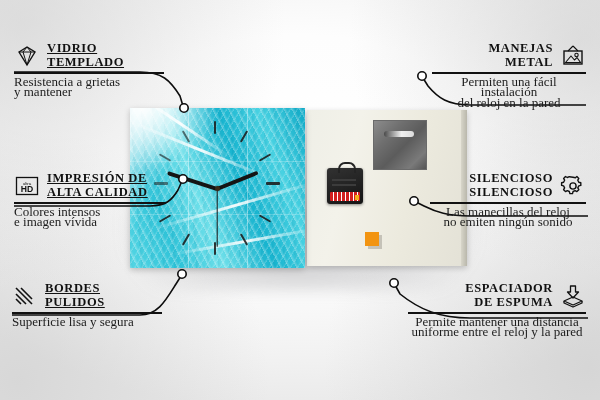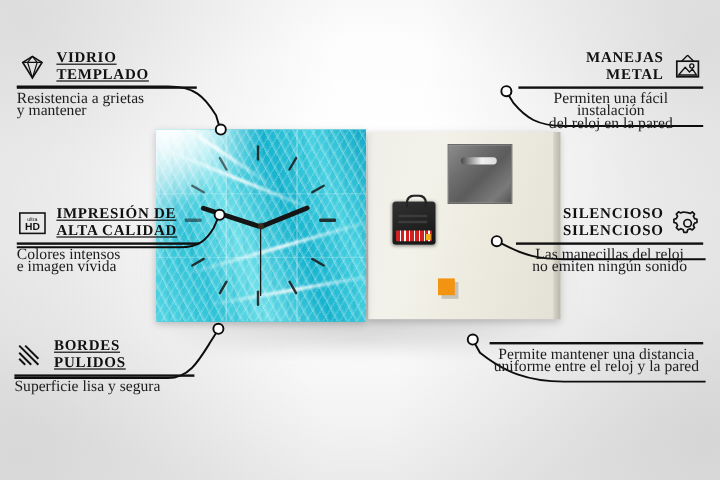--- a/index.html
+++ b/index.html
@@ -263,17 +263,30 @@
           <circle cx="13" cy="12" r="3.1" fill="none" stroke="#111" stroke-width="1.4"></circle>
         </svg>
       </span>
     </div>
     <div class="rule"></div>
     <div class="desc">Las manecillas del reloj</div>
     <div class="desc">no emiten ningún sonido</div>
   </div>
 
   <div class="callout right" style="left:408px;top:282px;width:178px;">
+    <div class="head">
+      <span>
+        <div class="title">ESPACIADOR</div>
+        <div class="title">DE ESPUMA</div>
+      </span>
+      <span class="ico">
+        <svg viewBox="0 0 26 24" width="26" height="24">
+          <path d="M10.5 2 h5 v6 h3 L13 14 L7.5 8 h3 Z" fill="none" stroke="#111" stroke-width="1.3" stroke-linejoin="round"></path>
+          <path d="M13 13 L22 17 L13 21 L4 17 Z" fill="none" stroke="#111" stroke-width="1.3" stroke-linejoin="round"></path>
+          <path d="M4 17 v2 l9 4 9-4 v-2" fill="none" stroke="#111" stroke-width="1.3" stroke-linejoin="round"></path>
+        </svg>
+      </span>
+    </div>
     <div class="rule"></div>
     <div class="desc">Permite mantener una distancia</div>
     <div class="desc">uniforme entre el reloj y la pared</div>
   </div>
 </div>
 
 </body></html>

